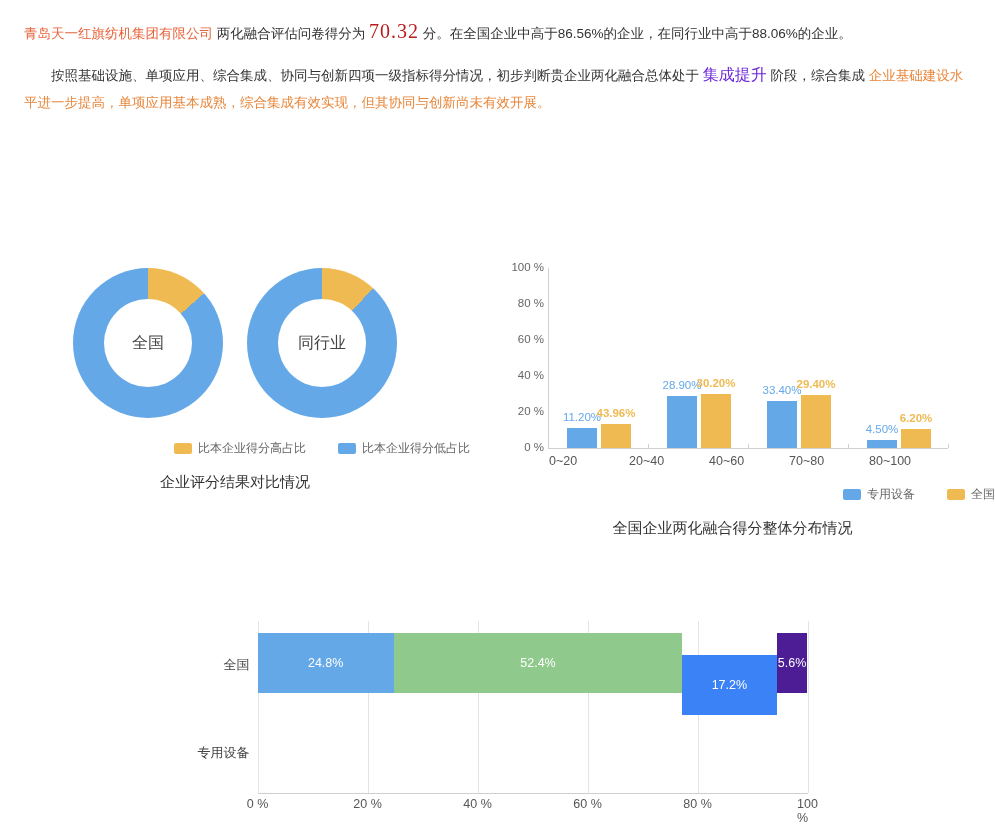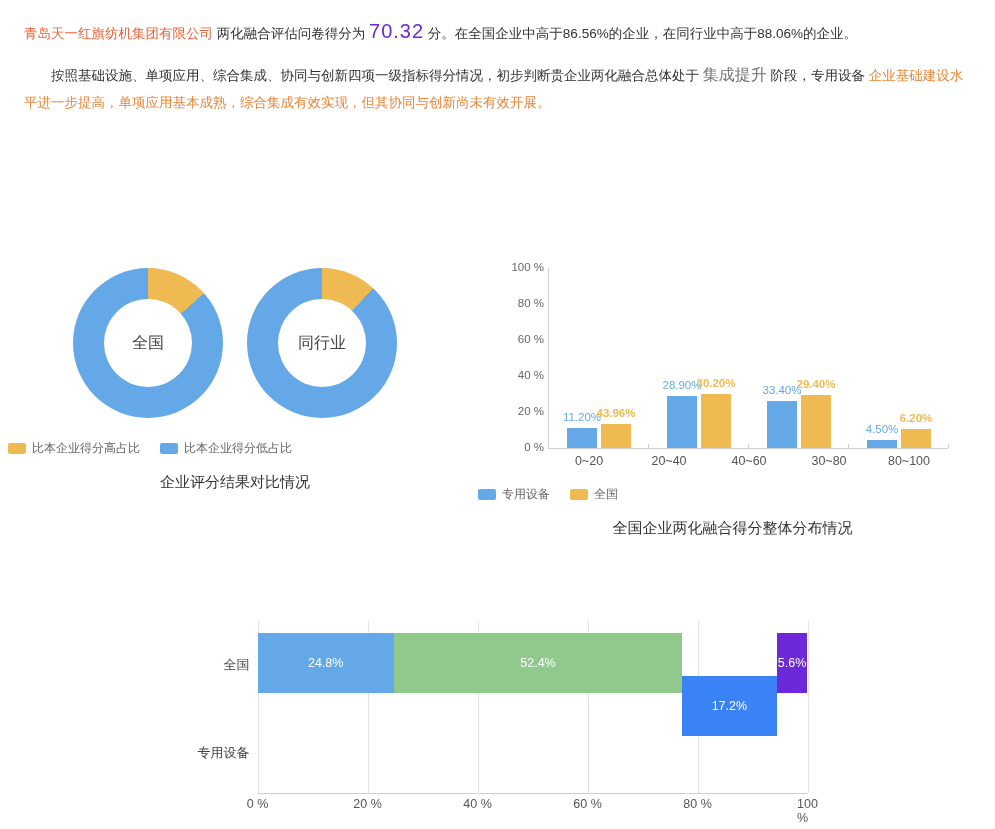--- a/index.html
+++ b/index.html
@@ -21,32 +21,32 @@
     line-height: 26px;
     color: #333;
   }
   .summary .line1 {
     white-space: nowrap;
   }
   .hl-company {
     color: #e8633a;
   }
   .hl-score {
-    color: #6d28d9;
+    color: #b91c1c;
     font-size: 20px;
-    font-family: Liberation Sans, sans-serif;
+    font-family: Liberation Serif, serif;
     letter-spacing: 1px;
   }
   .summary .para2 {
     margin-top: 14px;
     text-indent: 2em;
     line-height: 27px;
   }
   .hl-stage {
-    color: #737373;
+    color: #6d28d9;
     font-size: 16px;
   }
   .hl-orange {
     color: #e8863a;
   }
 
   
   .charts {
     position: relative;
     width: 995px;
@@ -91,26 +91,25 @@
     width: 150px;
     height: 150px;
     display: flex;
     align-items: center;
     justify-content: center;
     font-size: 16px;
     color: #444;
   }
   .legend {
     display: flex;
-    justify-content: flex-start;
-    gap: 20px;
+    justify-content: flex-end;
+    gap: 32px;
     margin-top: 22px;
     font-size: 12px;
     color: #666;
-    padding-left: 8px;
   }
   .legend .item {
     display: flex;
     align-items: center;
     gap: 6px;
   }
   .legend .swatch {
     width: 18px;
     height: 11px;
     border-radius: 2px;
@@ -204,21 +203,21 @@
   .bar.gold .val { color: #f0ba52; font-weight: bold; }
   .xticks {
     position: absolute;
     left: 49px;
     top: 186px;
     width: 400px;
     display: flex;
   }
   .xticks span {
     flex: 1;
-    text-align: center;
+    text-align: left;
     font-size: 12.5px;
     color: #555;
   }
 
   
   .stack-block {
     position: absolute;
     left: 0;
     top: 505px;
     width: 995px;
@@ -229,35 +228,35 @@
     height: 185px;
     margin: 0 auto;
   }
   .stack-row {
     position: absolute;
     left: 70px;
     width: 550px;
     height: 60px;
     display: flex;
   }
-  .stack-row.r1 { top: 12px; }
+  .stack-row.r1 { top: 12px; align-items: center; }
   .stack-row.r2 { top: 100px; }
   .seg {
     height: 60px;
     display: flex;
     align-items: center;
     justify-content: center;
     font-size: 12.5px;
     color: #ffffff;
     box-sizing: border-box;
   }
   .seg.c0 { background: #64a8e8; }
   .seg.c1 { background: #8fc98b; }
   .seg.c2 { background: #3b82f6; margin-top: 43px; }
-  .seg.c3 { background: #6d28d9; }
+  .seg.c3 { background: #4c1d95; }
   .row-label {
     position: absolute;
     left: 0;
     width: 62px;
     text-align: right;
     font-size: 13px;
     color: #444;
   }
   .row-label.r1 { top: 35px; }
   .row-label.r2 { top: 123px; }
@@ -295,21 +294,21 @@
 <div class="summary">
   <div class="line1">
     <span class="hl-company">青岛天一红旗纺机集团有限公司</span>
     <span>两化融合评估问卷得分为</span>
     <span class="hl-score">70.32</span>
     <span>分。在全国企业中高于86.56%的企业，在同行业中高于88.06%的企业。</span>
   </div>
   <div class="para2">
     <span>按照基础设施、单项应用、综合集成、协同与创新四项一级指标得分情况，初步判断贵企业两化融合总体处于</span>
     <span class="hl-stage">集成提升</span>
-    <span>阶段，专用设备</span>
+    <span>阶段，综合集成</span>
     <span class="hl-orange">企业基础建设水平进一步提高，单项应用基本成熟，综合集成有效实现，但其协同与创新尚未有效开展。</span>
   </div>
 </div>
 
 <div class="charts">
 
   <div class="donut-block">
     <div class="donuts">
       <div class="donut">
         <div class="ring" id="ring-0" style="background: conic-gradient(rgb(240, 186, 82) 0deg, rgb(240, 186, 82) 48.384deg, rgb(100, 168, 232) 48.384deg, rgb(100, 168, 232) 360deg);"></div>
@@ -383,21 +382,21 @@
               <span class="val">6.20%</span>
             </div>
           <i class="sep"></i>
         </div>
       </div>
 
       <div class="xticks">
         <span>0~20</span>
         <span>20~40</span>
         <span>40~60</span>
-        <span>30~80</span>
+        <span>70~80</span>
         <span>80~100</span>
       </div>
     </div>
 
     <div class="legend" style="margin-top:18px">
       <div class="item">
         <span class="swatch" style="background:#64a8e8"></span>
         <span>专用设备</span>
       </div>
       <div class="item">

